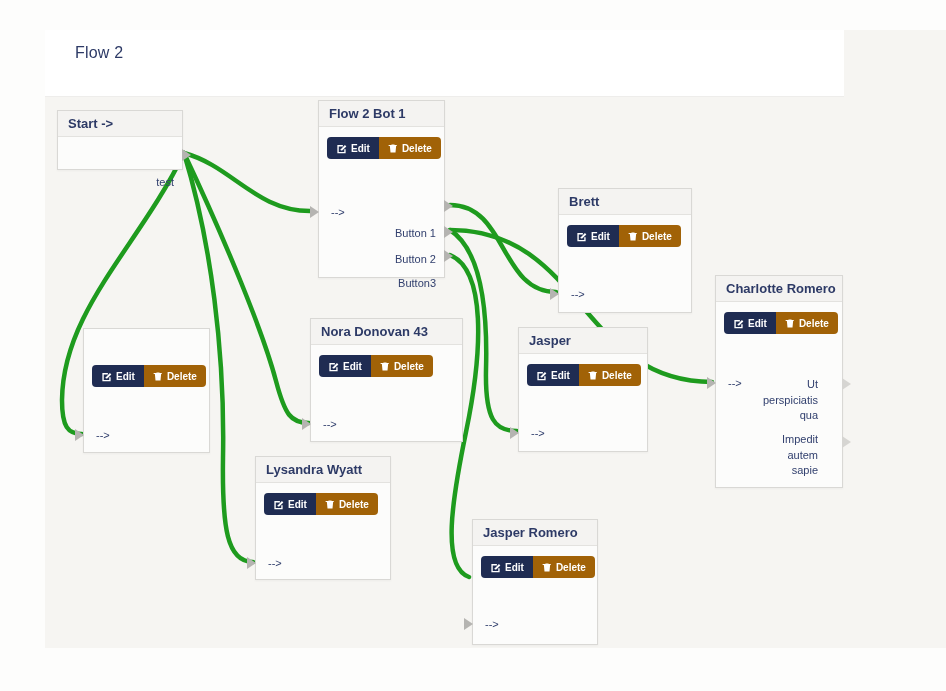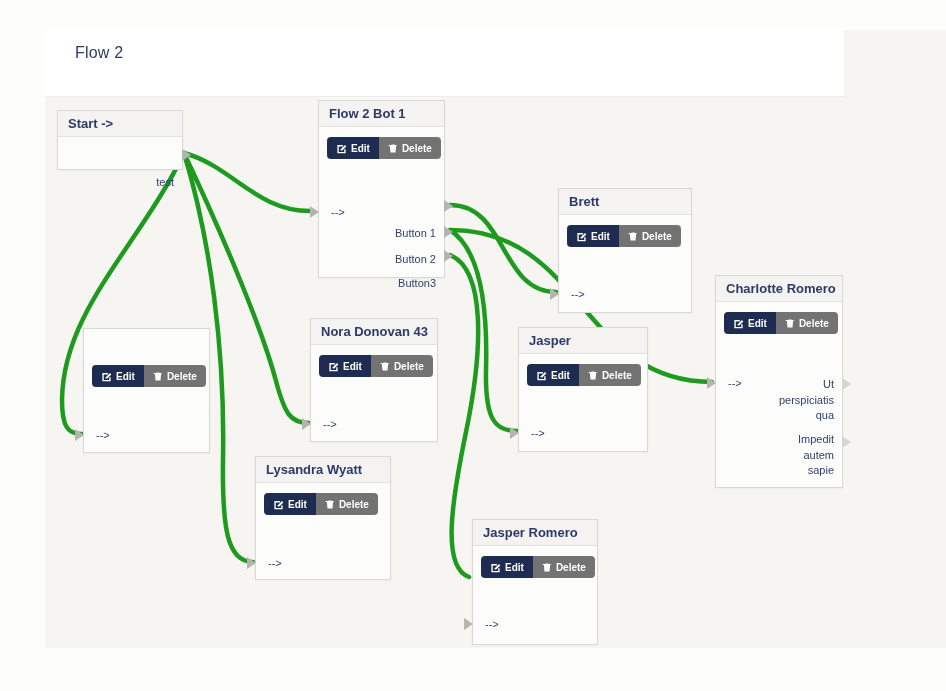--- a/index.html
+++ b/index.html
@@ -33,27 +33,27 @@
     border-bottom:1px solid #e3e2df; padding:0 10px;
     font-size:13px; font-weight:600; color:#2d3a66; white-space:nowrap; overflow:hidden;
   }
   .btn-row { position:absolute; left:8px; top:36px; display:flex; }
   .btn {
     height:22px; display:inline-flex; align-items:center; gap:4px;
     padding:0 9px; font-size:10px; font-weight:700; color:#fff; cursor:pointer;
   }
   .btn svg { display:block; }
   .btn-edit { background:#1f2c52; border-radius:4px 0 0 4px; }
-  .btn-delete { background:#737373; border-radius:0 4px 4px 0; }
+  .btn-delete { background:#a16207; border-radius:0 4px 4px 0; }
   .in-label, .out-label {
     position:absolute; font-size:11px; color:#32406e; line-height:14px; white-space:nowrap;
   }
   .in-label { left:12px; }
   .out-label { right:8px; text-align:right;margin-top:27px; }
-  .out-block { position:absolute; right:8px; text-align:right; font-size:11px; color:#32406e; line-height:15.5px; }
+  .out-block { position:absolute; right:24px; text-align:right; font-size:11px; color:#32406e; line-height:15.5px; }
   .out-block span { display:block; }
   .port { position:absolute; width:0; height:0;
     border-top:6px solid transparent; border-bottom:6px solid transparent; }
   .port-in  { left:-9px;  border-left:9px solid #b5b4b1; }
   .port-out { right:-9px; border-left:9px solid #b5b4b1; }
   .port-out.faint { border-left-color:#d6d5d2; }
 </style>
 </head>
 <body>
 
@@ -174,21 +174,21 @@
       <svg width="10" height="11" viewBox="0 0 16 16">
           <path fill="#fff" d="M3 4h10l-1 10.5H4L3 4zm3-2.5h4l1 1h3v1.3H1V2.5h4l1-1z"></path>
         </svg>
       <span>Delete</span>
     </div>
   </div>
   <div class="in-label" style="top:99px;">--&gt;</div>
   <div class="port port-in" style="top:100px;"></div>
 </div>
 
-<div class="node" style="left:310px;top:318px;width:128px;height:124px;">
+<div class="node" style="left:310px;top:318px;width:153px;height:124px;">
   <div class="node-header">Nora Donovan 43</div>
   <div class="btn-row">
     <div class="btn btn-edit">
       <svg width="11" height="11" viewBox="0 0 16 16">
           <path fill="#fff" d="M2 3h8v2H4v8h8V9h2v6H2z"></path>
           <path fill="#fff" d="M7 9l6-6 2 2-6 6H7z"></path>
         </svg>
       <span>Edit</span>
     </div>
     <div class="btn btn-delete">

